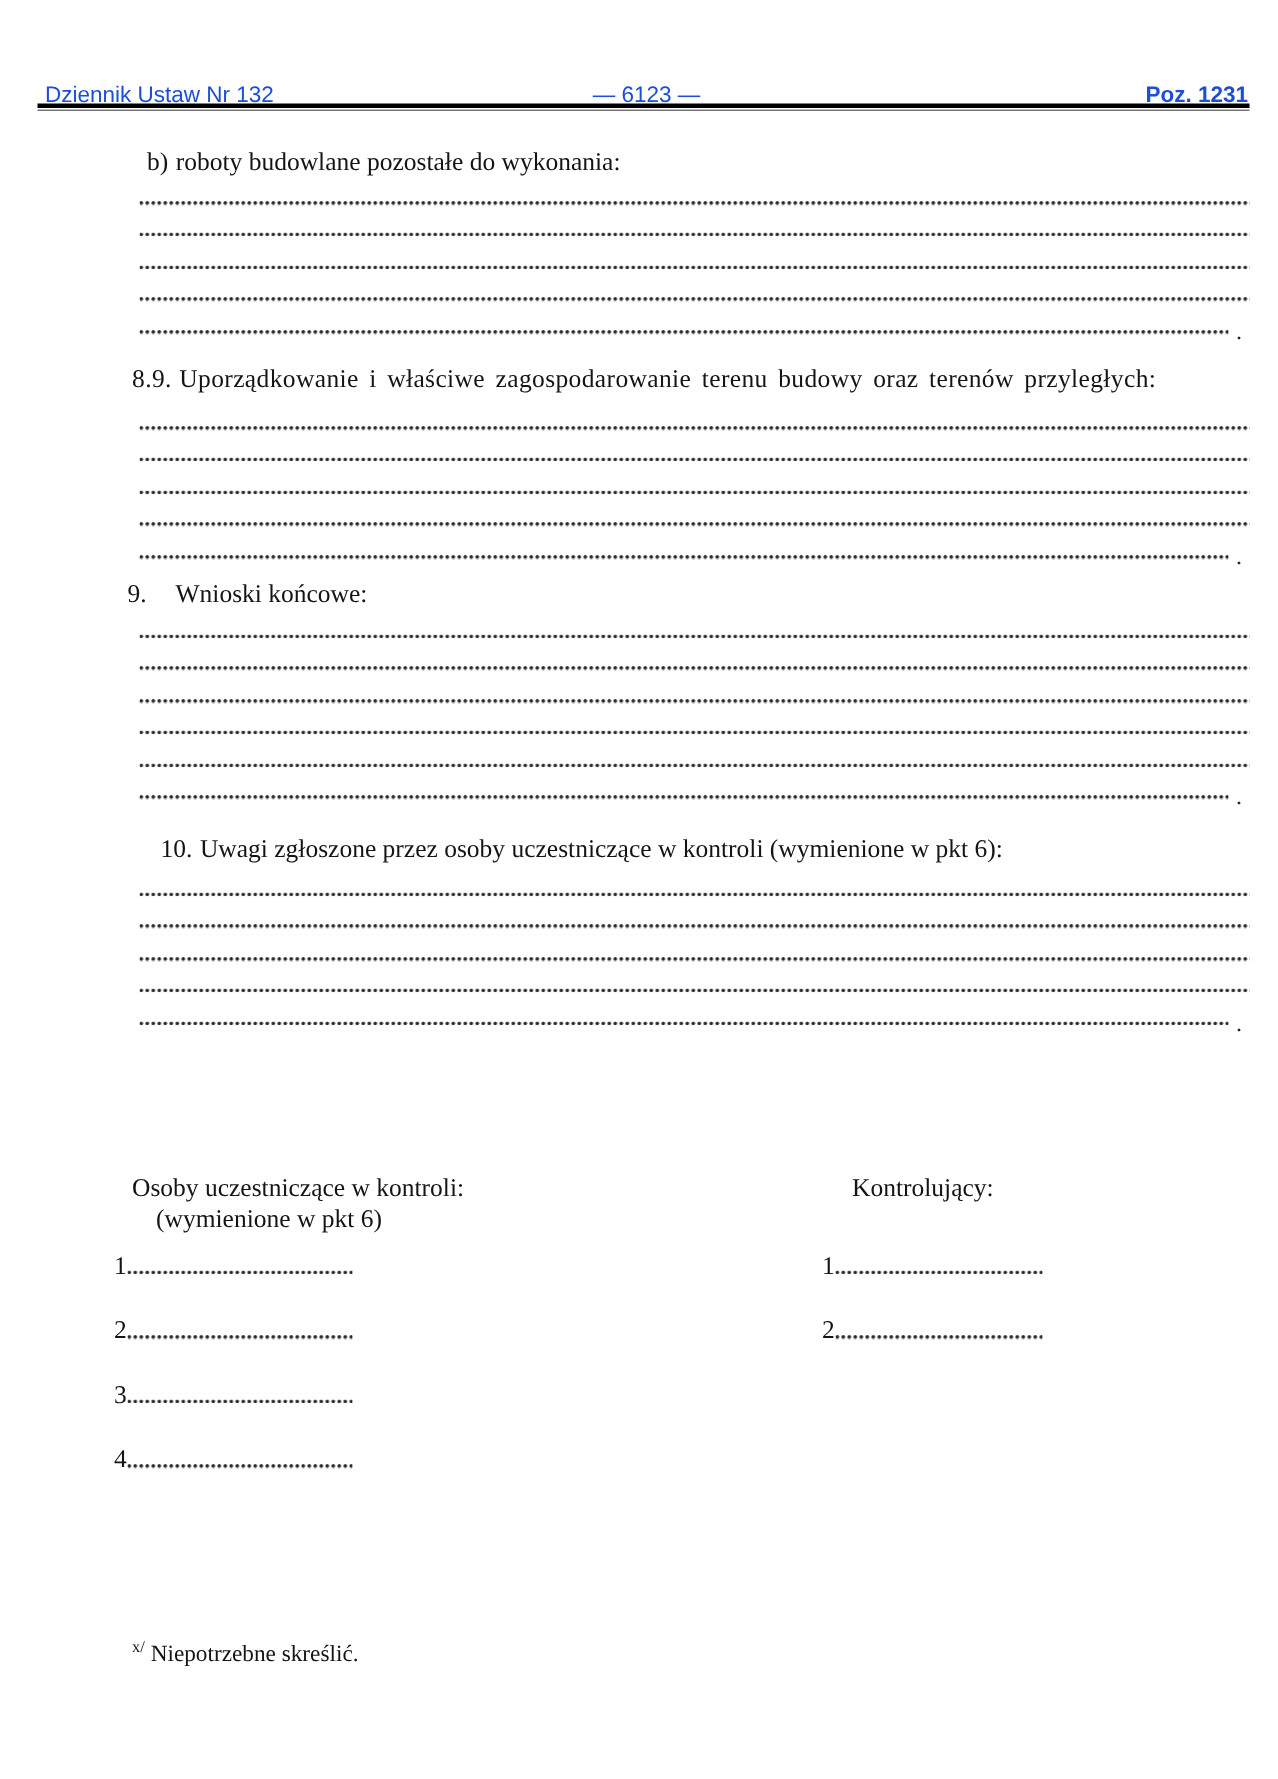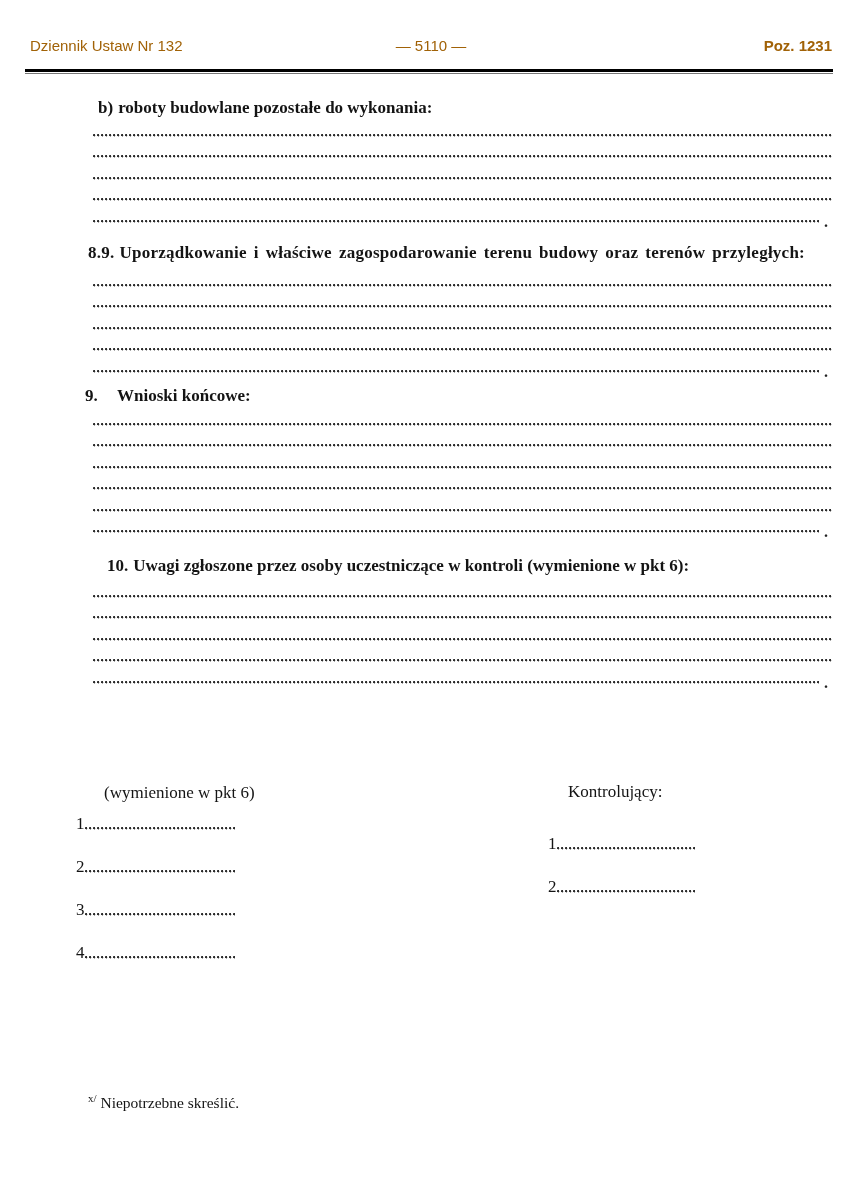--- a/index.html
+++ b/index.html
@@ -7,39 +7,39 @@
     position:relative;
     width:852px; height:1186px;
     background:#ffffff;
     overflow:hidden;
     font-family:"Liberation Serif", serif;
     color:#141414;
   }
 
   
   .hdr {
-    position:absolute; top:37px; left:30px; right:20px;
+    position:absolute; top:55px; left:30px; right:20px;
     display:flex; align-items:flex-start;
     font-family:"Liberation Sans", sans-serif;
-    font-size:15px; color:#a16207;
+    font-size:15px; color:#1d4ed8;
   }
   .hdr .h-left  { flex:1; text-align:left; }
   .hdr .h-mid   { flex:0 0 auto; text-align:center; }
   .hdr .h-right { flex:1; text-align:right; font-weight:bold; }
   .rule {
     position:absolute; top:69px; left:25px; right:19px;
     height:3px; background:#000;
   }
   .rule2 {
     position:absolute; top:73px; left:25px; right:19px;
     height:1px; background:#777;
   }
 
   
-  .sect { position:absolute; left:0; width:828px;font-weight:bold; }
+  .sect { position:absolute; left:0; width:828px; }
   .heading { font-size:17px; line-height:20px; white-space:nowrap; }
   .sec-num { display:inline-block; margin-right:5px; }
   #sec-b   .heading { margin-left:98px; }
   #sec-89  .heading { margin-left:88px; letter-spacing:0.25px; word-spacing:2.5px; }
   #sec-9   .heading { margin-left:85px; }
   #sec-9   .sec-num { width:32px; margin-right:0; }
   #sec-10  .heading { margin-left:107px; }
 
   .dotsblock { margin-left:93px; width:740px; }
   #sec-b  .dotsblock { margin-top:0px; }
@@ -89,21 +89,21 @@
     font-size:15.5px;
   }
 </style>
 </head>
 <body>
 
 <div class="page">
 
   <div class="hdr">
     <span class="h-left">Dziennik Ustaw Nr 132</span>
-    <span class="h-mid">— 5110 —</span>
+    <span class="h-mid">— 6123 —</span>
     <span class="h-right">Poz. 1231</span>
   </div>
   <div class="rule"></div>
   <div class="rule2"></div>
 
   <div class="sect" id="sec-b" style="top:98px;">
     <div class="heading">
       <span class="sec-num">b)</span><span>roboty budowlane pozostałe do wykonania:</span>
     </div>
     <div class="dotsblock">
@@ -197,20 +197,21 @@
         <div class="dotline last">
           <span class="dots"></span>
           <span class="end-period">.</span>
         </div>
       </div>
   </div>
 
 
   <div class="sig-area">
     <div class="sig-col left">
+      <div class="sig-title">Osoby uczestniczące w kontroli:</div>
       <div class="sig-sub">(wymienione w pkt 6)</div>
       <div class="sig-rows">
           <div class="sig-row">
             <span class="sig-num">1</span>
             <span class="sig-dots"></span>
           </div>
           <div class="sig-row">
             <span class="sig-num">2</span>
             <span class="sig-dots"></span>
           </div>

